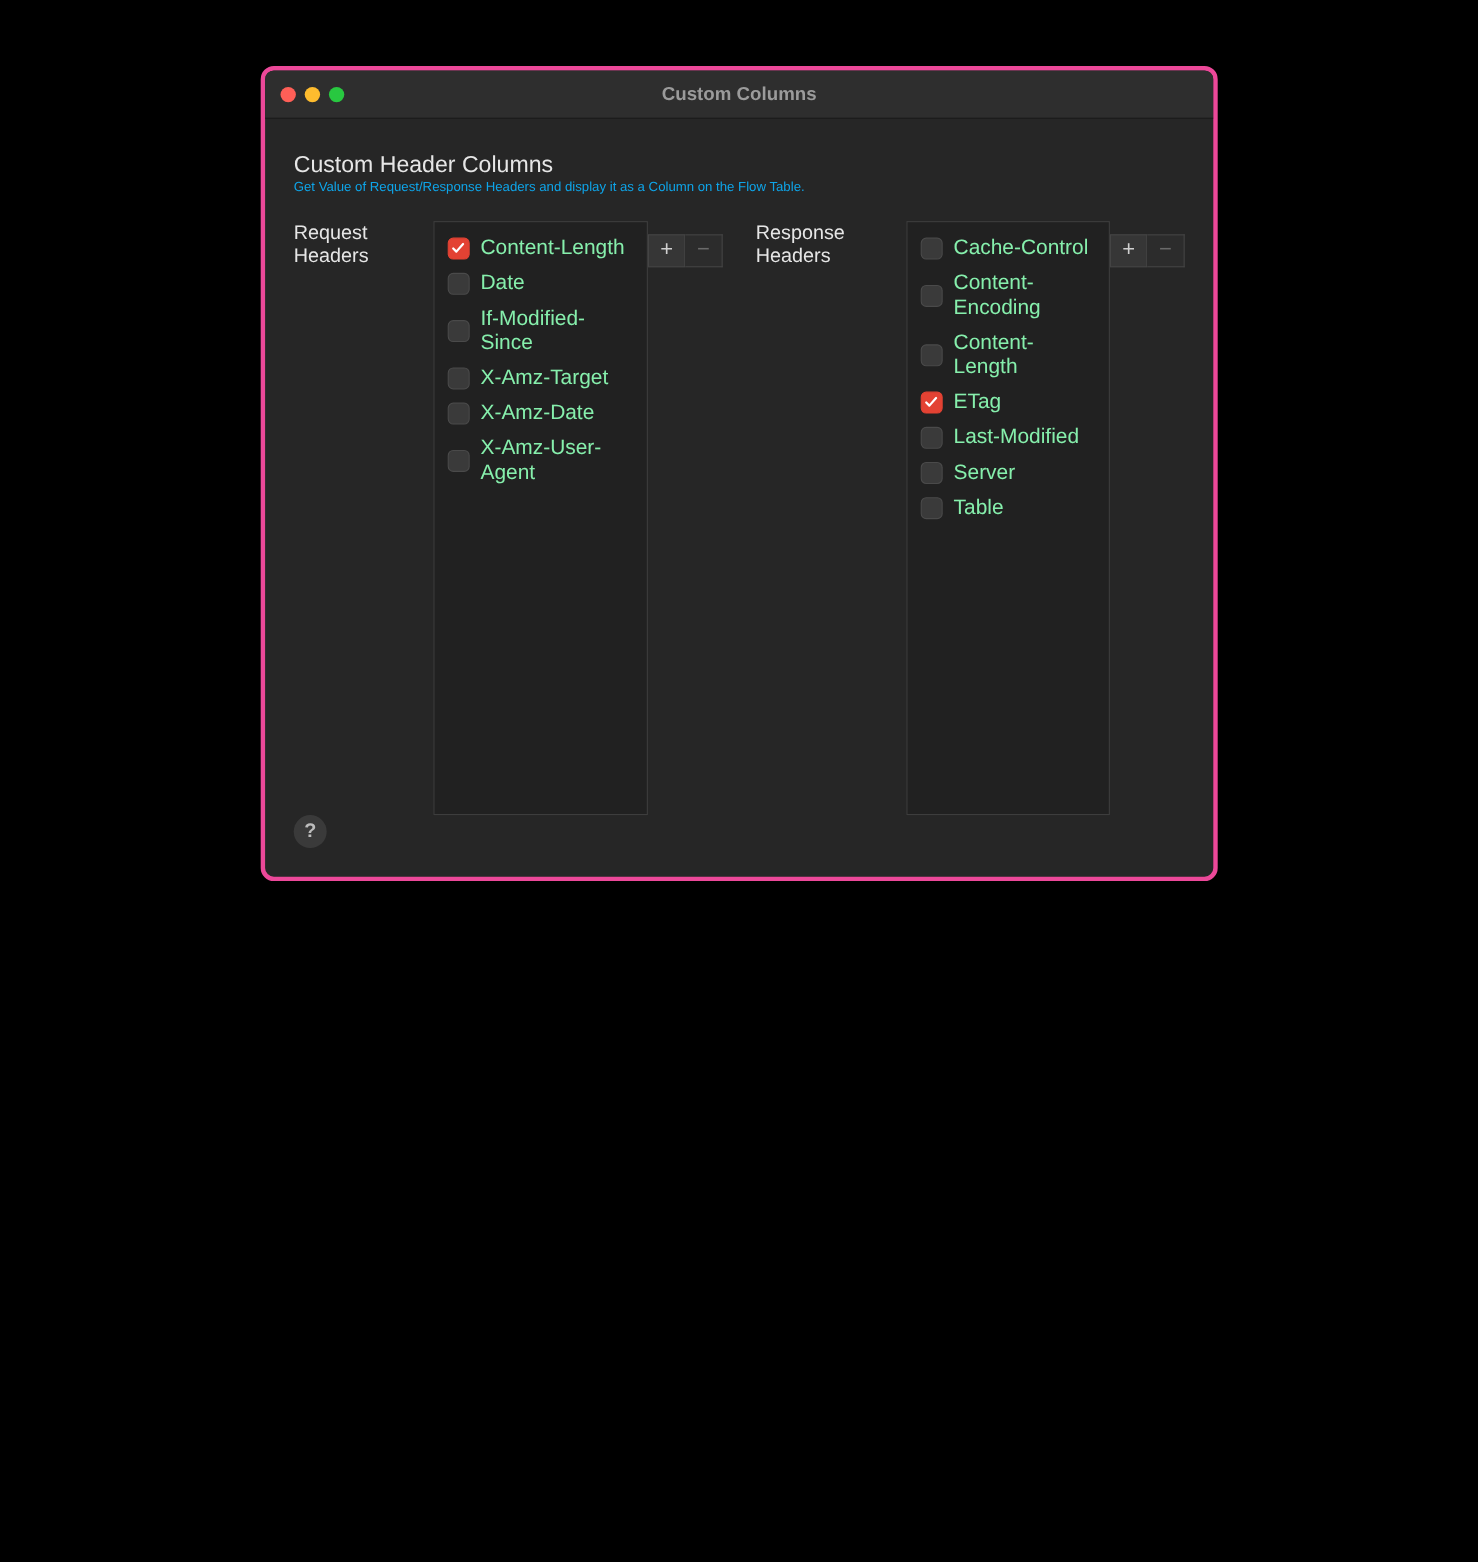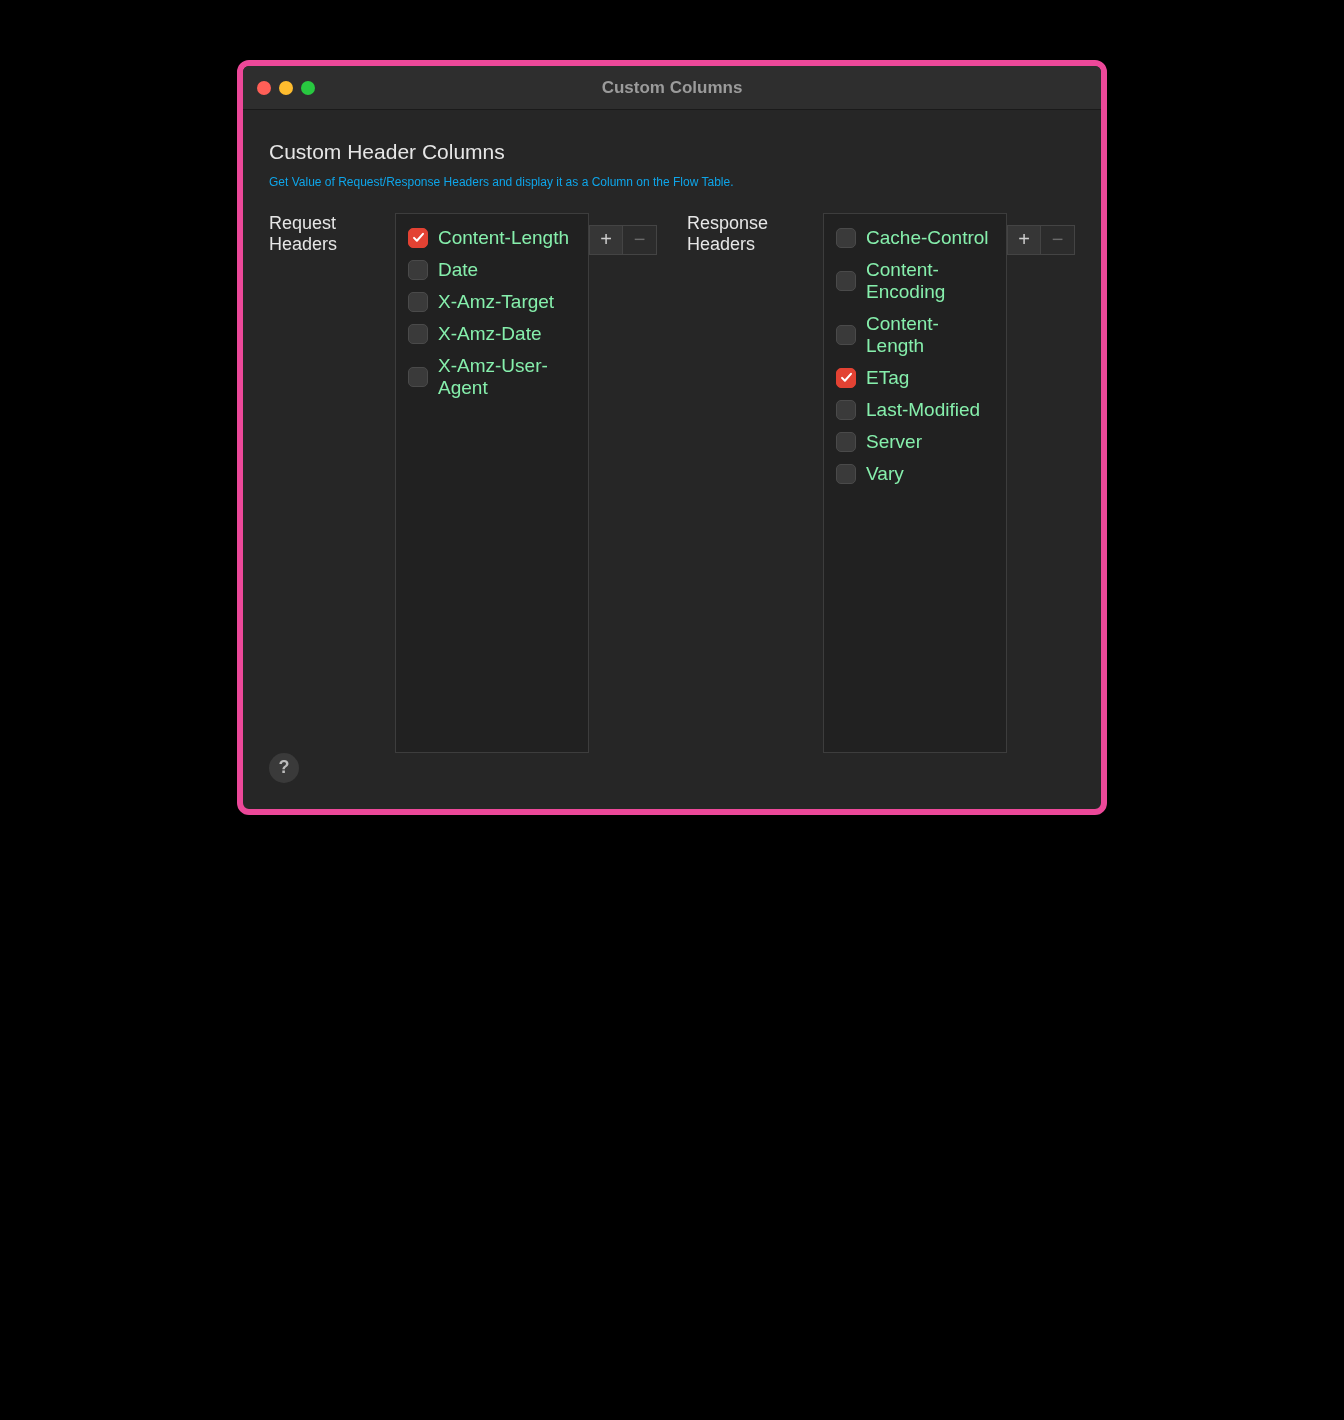--- a/index.html
+++ b/index.html
@@ -10,21 +10,21 @@
       height: 1420px;
       display: flex;
       align-items: flex-start;
       justify-content: center;
       padding-top: 60px;
     }
     .window {
       width: 870px;
       background: #262626;
       border-radius: 12px;
-      border: 6px solid #ec4899;
+      border: 4px solid #ec4899;
       box-shadow: 0 20px 60px rgba(0,0,0,0.8);
       overflow: hidden;
     }
     .titlebar {
       height: 44px;
       background: #2e2e2e;
       display: flex;
       align-items: center;
       position: relative;
       border-bottom: 1px solid #1a1a1a;
@@ -51,21 +51,20 @@
       font-weight: 600;
       font-size: 17px;
     }
     .content {
       padding: 30px 26px 26px 26px;
     }
     .heading {
       color: #e6e6e6;
       font-size: 21px;
       font-weight: 500;
-      margin-bottom: 10px;
     }
     .subheading {
       color: #0ea5e9;
       font-size: 12px;
       margin-bottom: 22px;
       line-height: 1.4;
     }
     .columns {
       display: flex;
       gap: 30px;
@@ -195,20 +194,24 @@
                 </svg>
               </div>
               <span class="row-label">Content-Length</span>
             </div>
             <div class="row">
               <div class="cb"></div>
               <span class="row-label">Date</span>
             </div>
             <div class="row">
               <div class="cb"></div>
+              <span class="row-label">If-Modified-Since</span>
+            </div>
+            <div class="row">
+              <div class="cb"></div>
               <span class="row-label">X-Amz-Target</span>
             </div>
             <div class="row">
               <div class="cb"></div>
               <span class="row-label">X-Amz-Date</span>
             </div>
             <div class="row">
               <div class="cb"></div>
               <span class="row-label">X-Amz-User-Agent</span>
             </div>
@@ -245,21 +248,21 @@
             <div class="row">
               <div class="cb"></div>
               <span class="row-label">Last-Modified</span>
             </div>
             <div class="row">
               <div class="cb"></div>
               <span class="row-label">Server</span>
             </div>
             <div class="row">
               <div class="cb"></div>
-              <span class="row-label">Vary</span>
+              <span class="row-label">Table</span>
             </div>
           </div>
         <div class="btnrow">
           <div class="segbtn">+</div>
           <div class="segbtn minus">−</div>
         </div>
       </div>
     </div>
 
     <div class="help">?</div>

